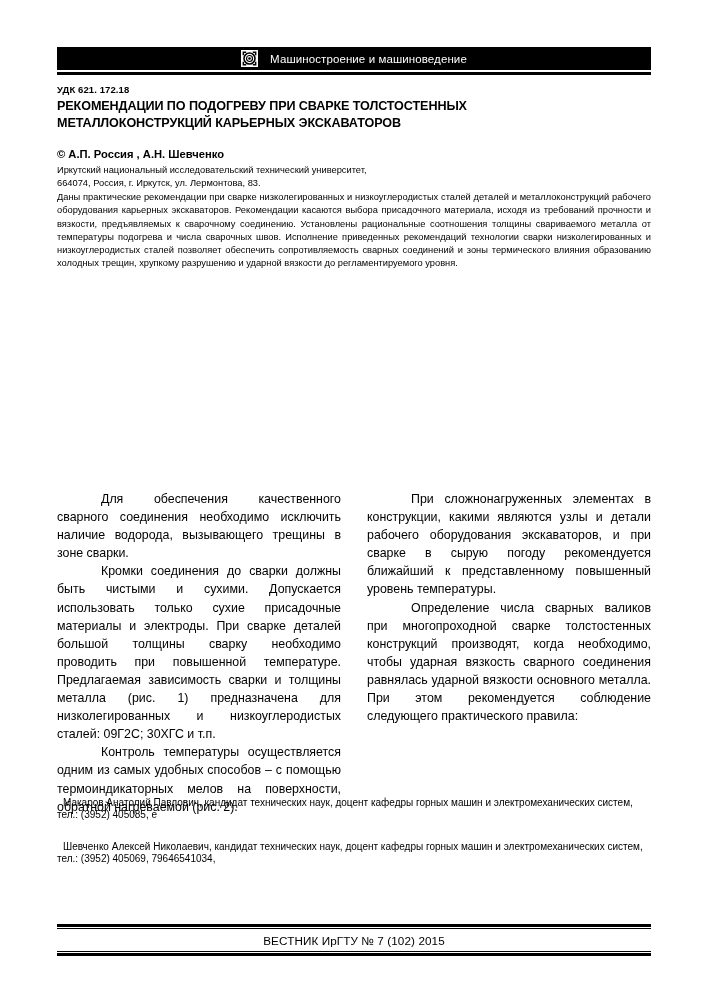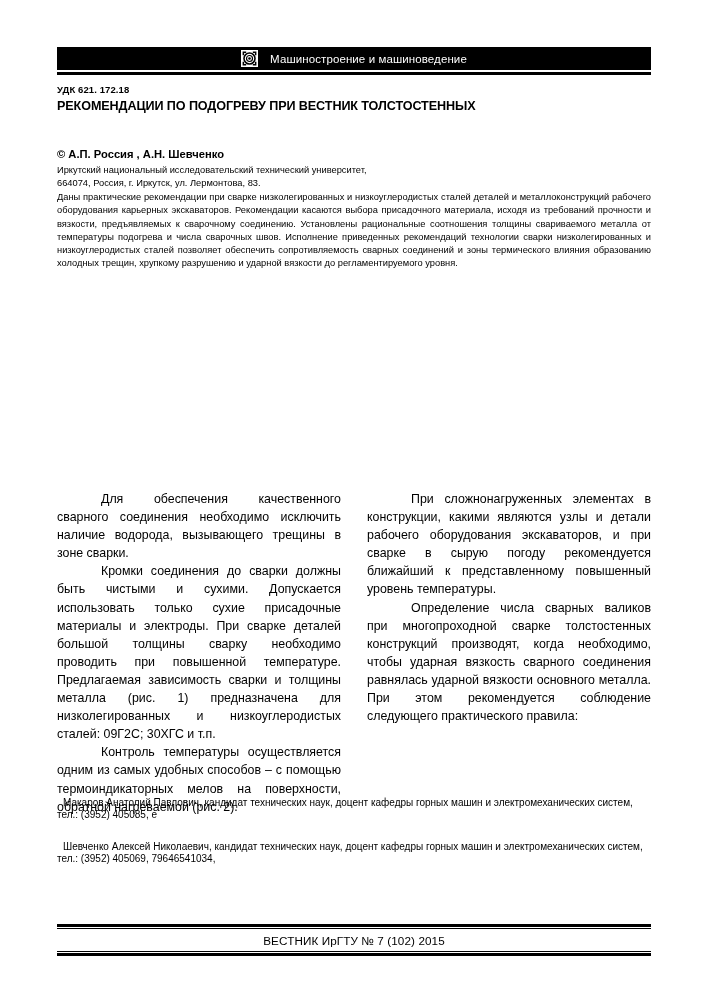--- a/index.html
+++ b/index.html
@@ -225,21 +225,22 @@
         </svg>
       </span>
       <span class="runhead-title">Машиностроение и машиноведение</span>
     </div>
     <div class="runhead-rule"></div>
   </div>
 
   <div class="udk">УДК 621. 172.18</div>
 
   <div class="doc-title">
-    <div>РЕКОМЕНДАЦИИ ПО ПОДОГРЕВУ ПРИ ВЕСТНИК ТОЛСТОСТЕННЫХ</div>
+    <div>РЕКОМЕНДАЦИИ ПО ПОДОГРЕВУ ПРИ СВАРКЕ ТОЛСТОСТЕННЫХ</div>
+    <div>МЕТАЛЛОКОНСТРУКЦИЙ КАРЬЕРНЫХ ЭКСКАВАТОРОВ</div>
   </div>
 
   <div class="authors">© А.П. Россия , А.Н. Шевченко</div>
 
   <div class="affil">
     <div>Иркутский национальный исследовательский технический университет,</div>
     <div>664074, Россия, г. Иркутск, ул. Лермонтова, 83.</div>
   </div>
 
   <div class="abstract">Даны практические рекомендации при сварке низколегированных и низкоуглеродистых сталей деталей и металлоконструкций рабочего оборудования карьерных экскаваторов. Рекомендации касаются выбора присадочного материала, исходя из требований прочности и вязкости, предъявляемых к сварочному соединению. Установлены рациональные соотношения толщины свариваемого металла от температуры подогрева и числа сварочных швов. Исполнение приведенных рекомендаций технологии сварки низколегированных и низкоуглеродистых сталей позволяет обеспечить сопротивляемость сварных соединений и зоны термического влияния образованию холодных трещин, хрупкому разрушению и ударной вязкости до регламентируемого уровня.</div>

